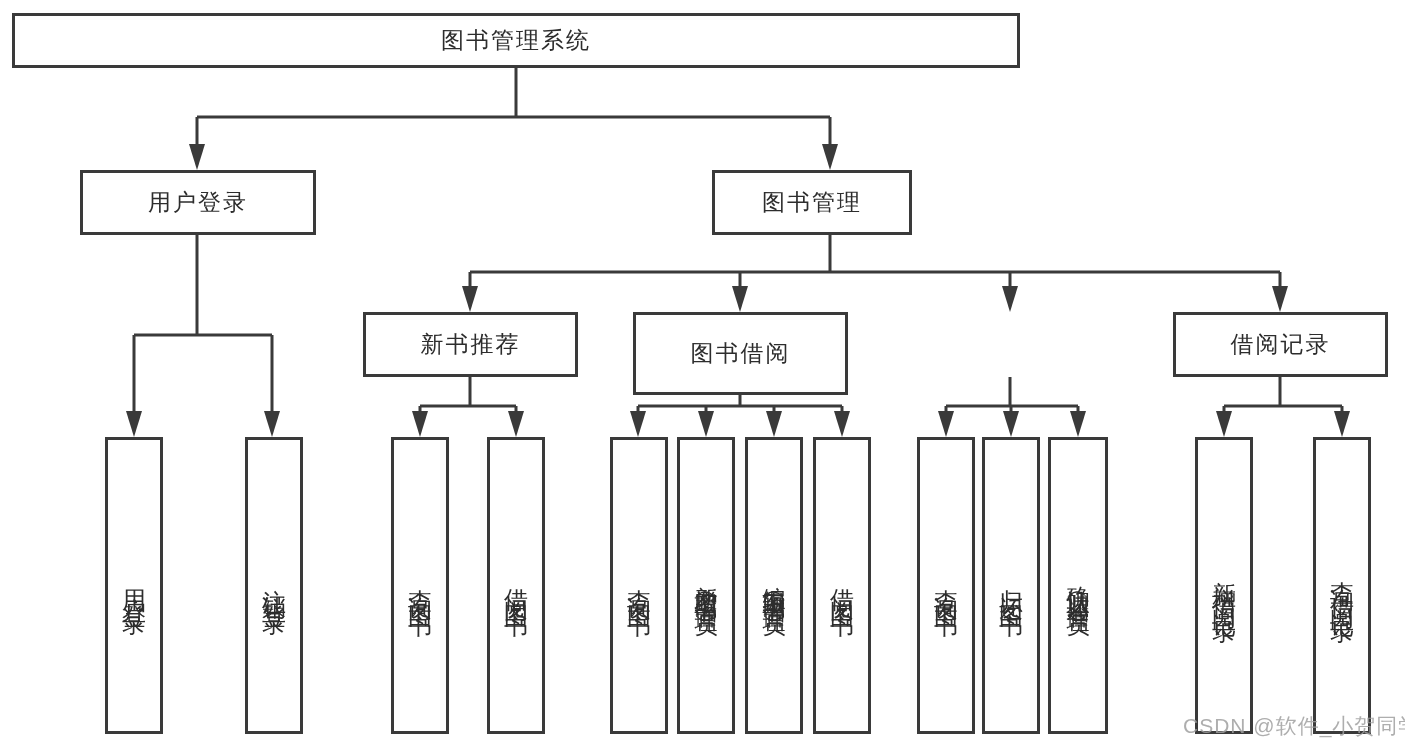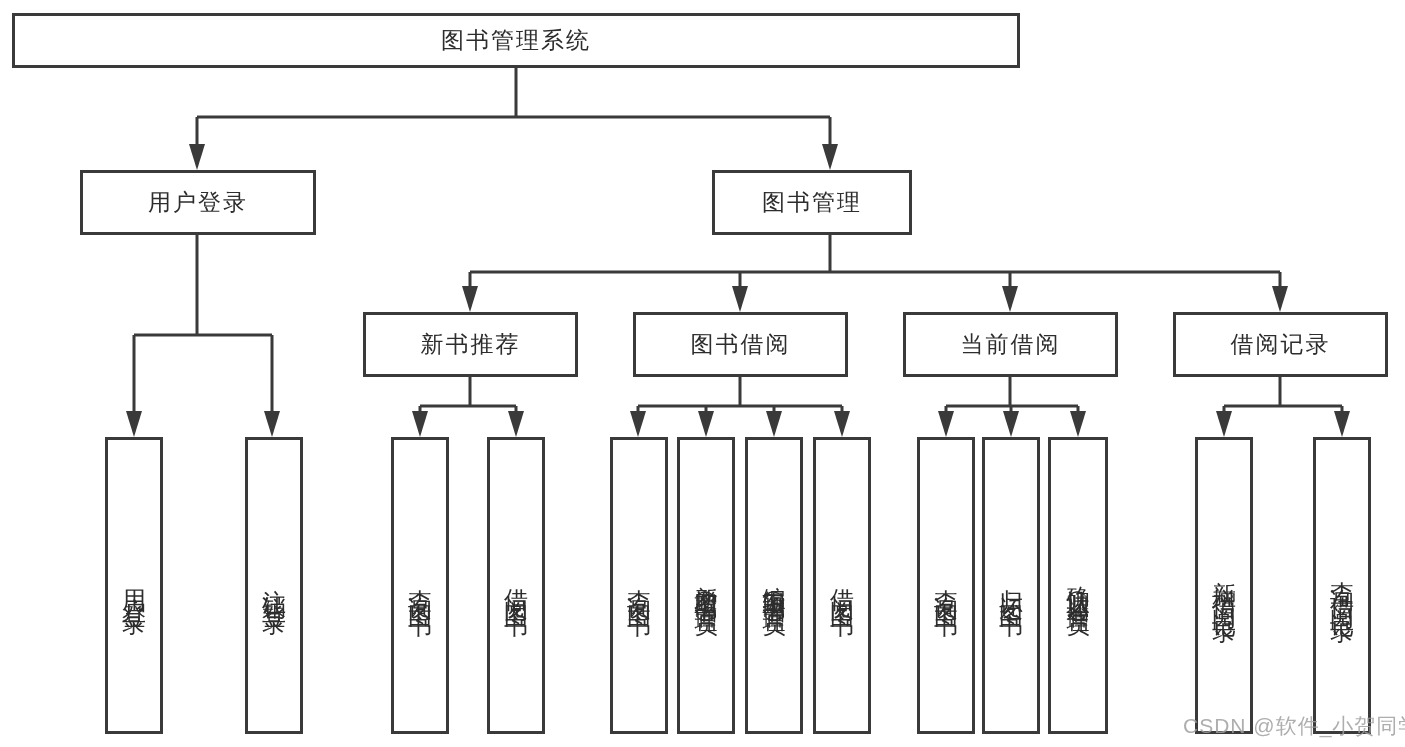--- a/index.html
+++ b/index.html
@@ -123,25 +123,22 @@
   <div class="node" style="left:80px; top:170px; width:236px; height:65px;">
     <span class="hlabel">用户登录</span>
   </div>
   <div class="node" style="left:712px; top:170px; width:200px; height:65px;">
     <span class="hlabel">图书管理</span>
   </div>
 
   <div class="node" style="left:363px; top:312px; width:215px; height:65px;">
     <span class="hlabel">新书推荐</span>
   </div>
-  <div class="node" style="left:633px; top:312px; width:215px; height:65px;">
+  <div class="node" style="left:633px; top:312px; width:215px; height:83px;">
     <span class="hlabel">图书借阅</span>
-  </div>
-  <div class="node" style="left:903px; top:312px; width:215px; height:65px;">
-    <span class="hlabel">当前借阅</span>
   </div>
   <div class="node" style="left:1173px; top:312px; width:215px; height:65px;">
     <span class="hlabel">借阅记录</span>
   </div>
 
   <div class="node leaf" style="left:105px;">
     <span class="vtext">用户登录</span>
   </div>
   <div class="node leaf" style="left:245px;">
     <span class="vtext">注销登录</span>

